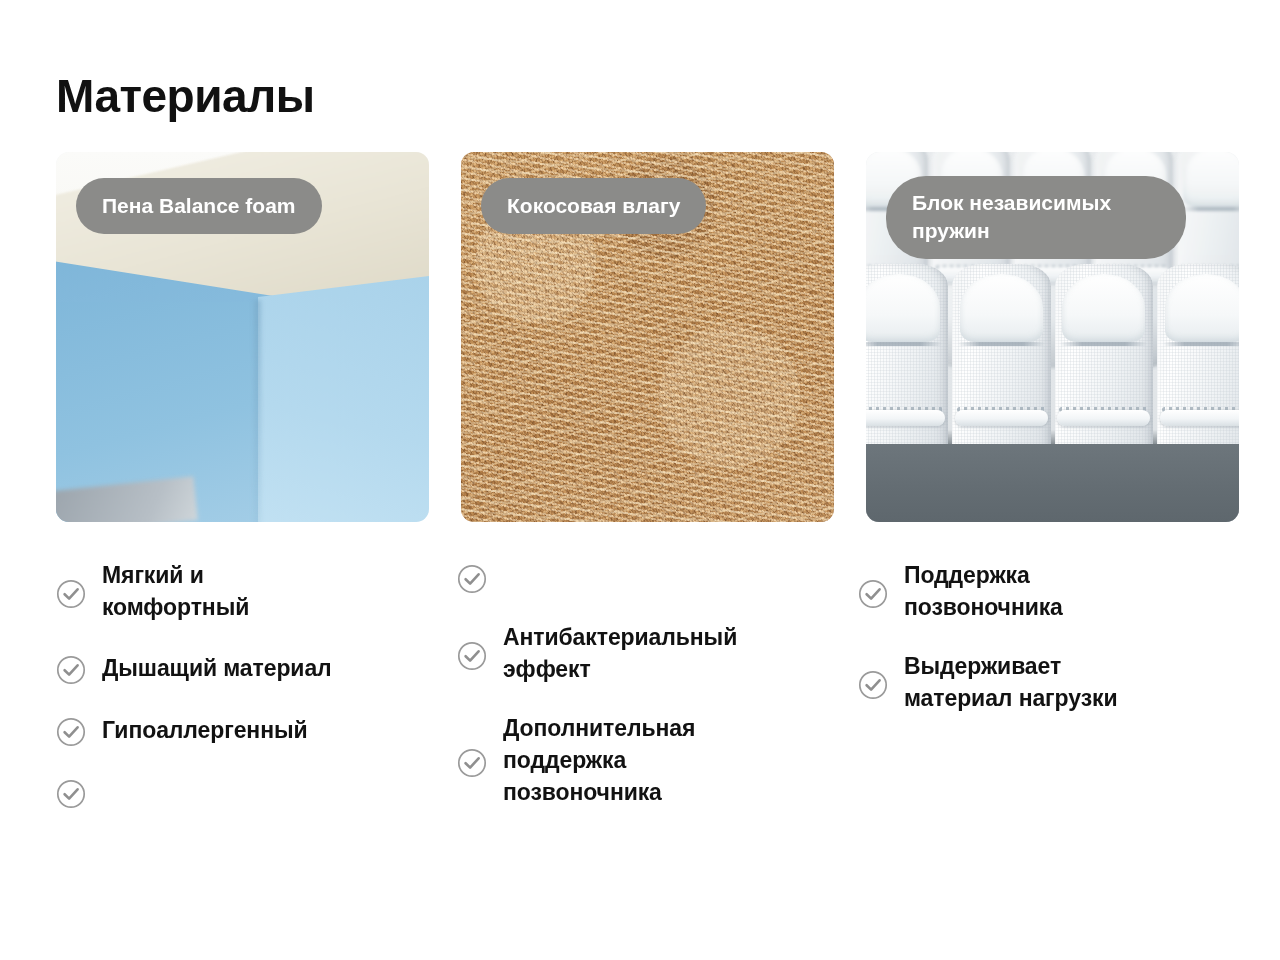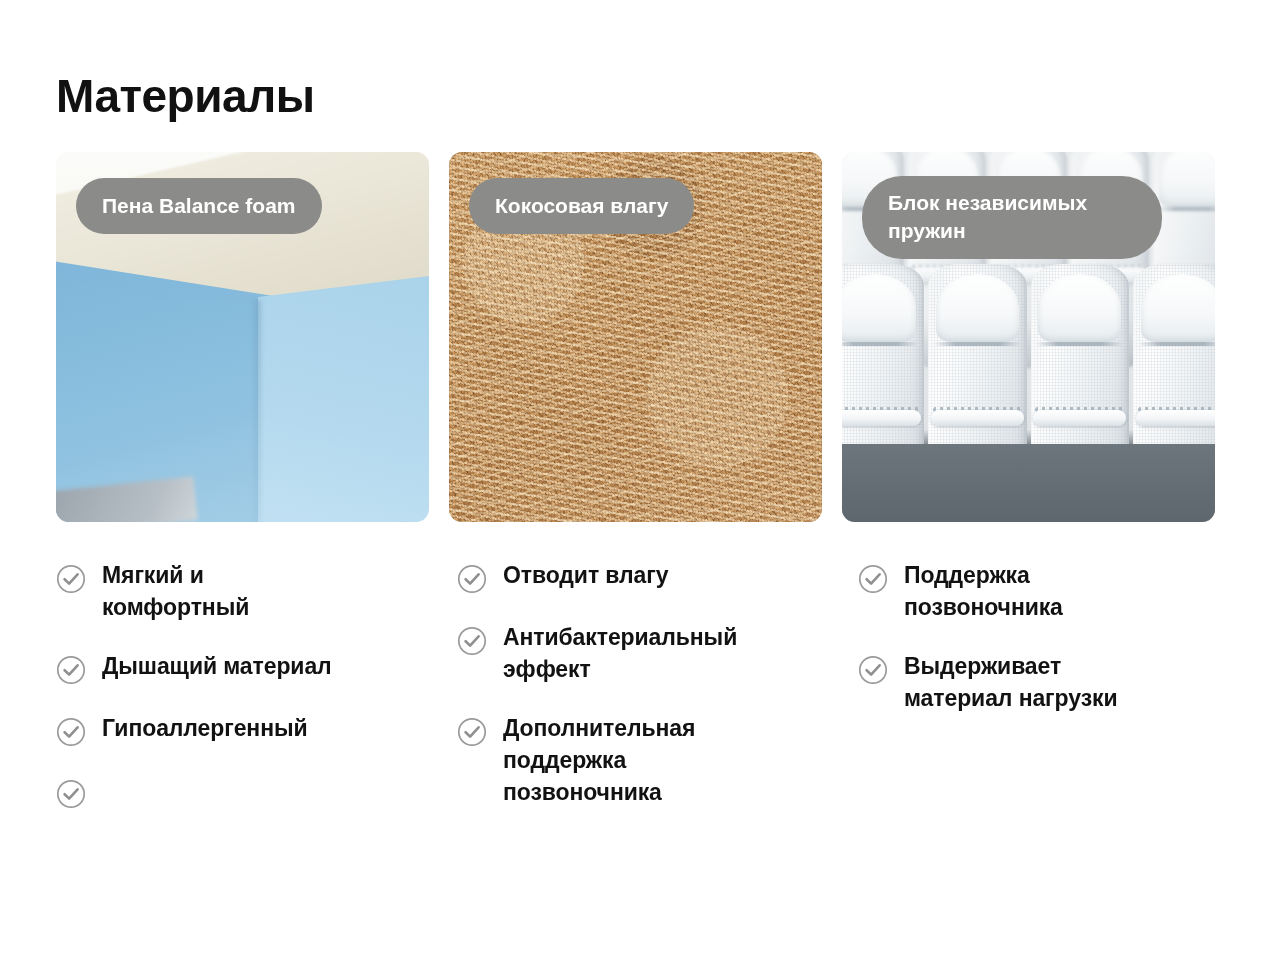--- a/index.html
+++ b/index.html
@@ -36,21 +36,21 @@
   }
 
   
   .cards {
     position: absolute;
     left: 56px;
     top: 152px;
     width: 1176px;
     height: 370px;
     display: flex;
-    gap: 20px;
+    gap: 32px;
   }
   .card {
     position: relative;
     width: 373px;
     height: 370px;
     border-radius: 13px;
     overflow: hidden;
     flex: 0 0 auto;
   }
 
@@ -307,21 +307,21 @@
     width: 1176px;
     display: flex;
     gap: 28px;
   }
   .feature-col {
     width: 373px;
     flex: 0 0 auto;
   }
   .feature-item {
     display: flex;
-    align-items: flex-start;
+    align-items: center;
     margin-bottom: 28px;
   }
   .check-icon {
     flex: 0 0 auto;
     width: 30px;
     height: 30px;
     margin-top: 4px;
     margin-right: 16px;
   }
   .check-icon svg {
@@ -470,21 +470,20 @@
     </div>
 
     <div class="feature-col">
       <div class="feature-item">
         <span class="check-icon">
           <svg viewBox="0 0 30 30">
               <circle cx="15" cy="15" r="13.2" fill="none" stroke="#9a9a9a" stroke-width="1.7"></circle>
               <path d="M8.6 15.2 L13.1 19.6 L21.6 10.3" fill="none" stroke="#8f8f8f" stroke-width="2.6" stroke-linecap="round" stroke-linejoin="round"></path>
             </svg>
         </span>
-        <span class="feature-text">Отводит влагу</span>
       </div>
       <div class="feature-item">
         <span class="check-icon">
           <svg viewBox="0 0 30 30">
               <circle cx="15" cy="15" r="13.2" fill="none" stroke="#9a9a9a" stroke-width="1.7"></circle>
               <path d="M8.6 15.2 L13.1 19.6 L21.6 10.3" fill="none" stroke="#8f8f8f" stroke-width="2.6" stroke-linecap="round" stroke-linejoin="round"></path>
             </svg>
         </span>
         <span class="feature-text">Антибактериальный
 эффект</span>

